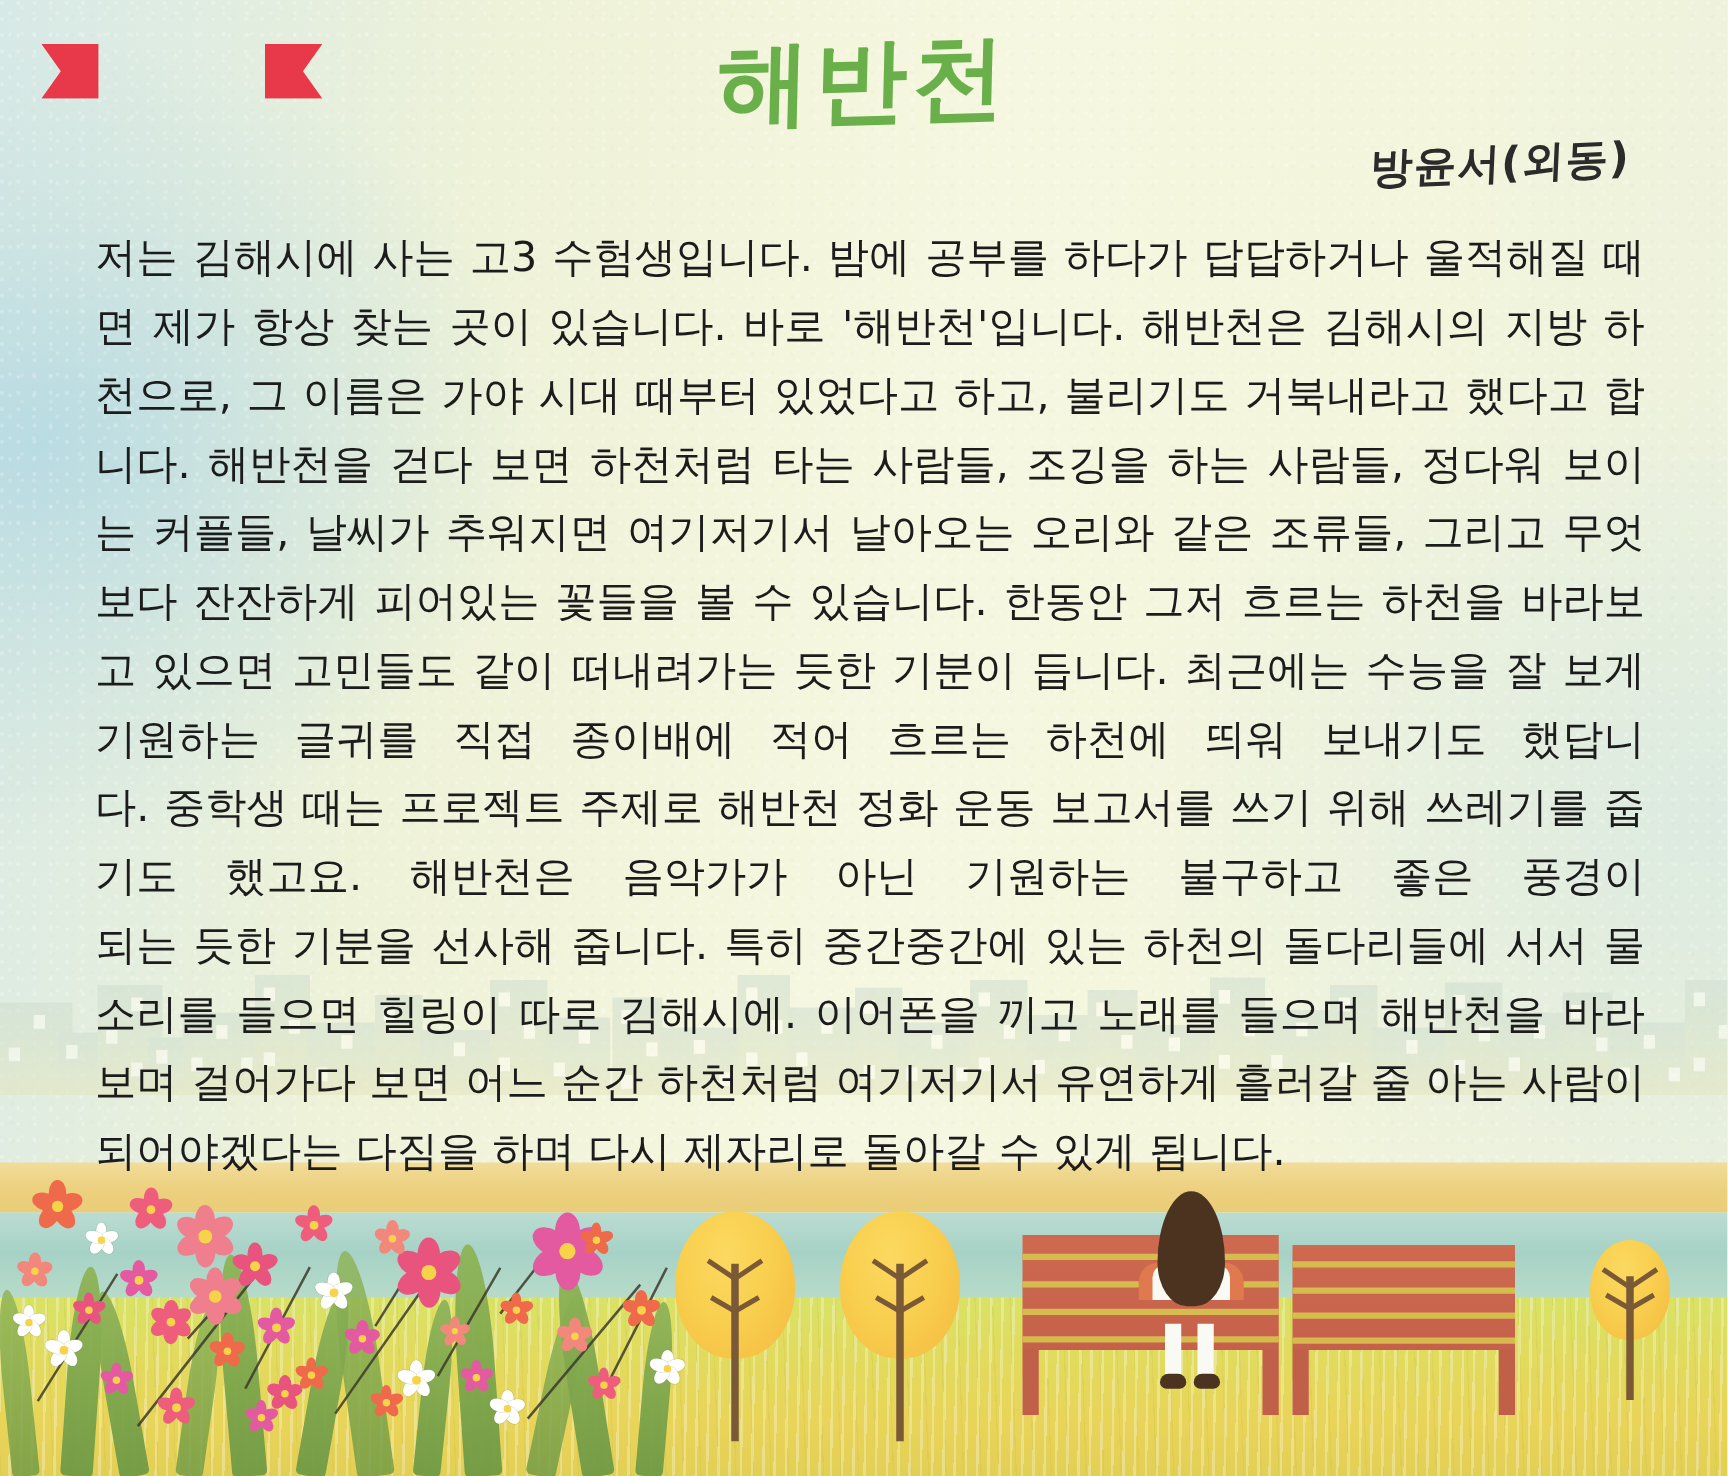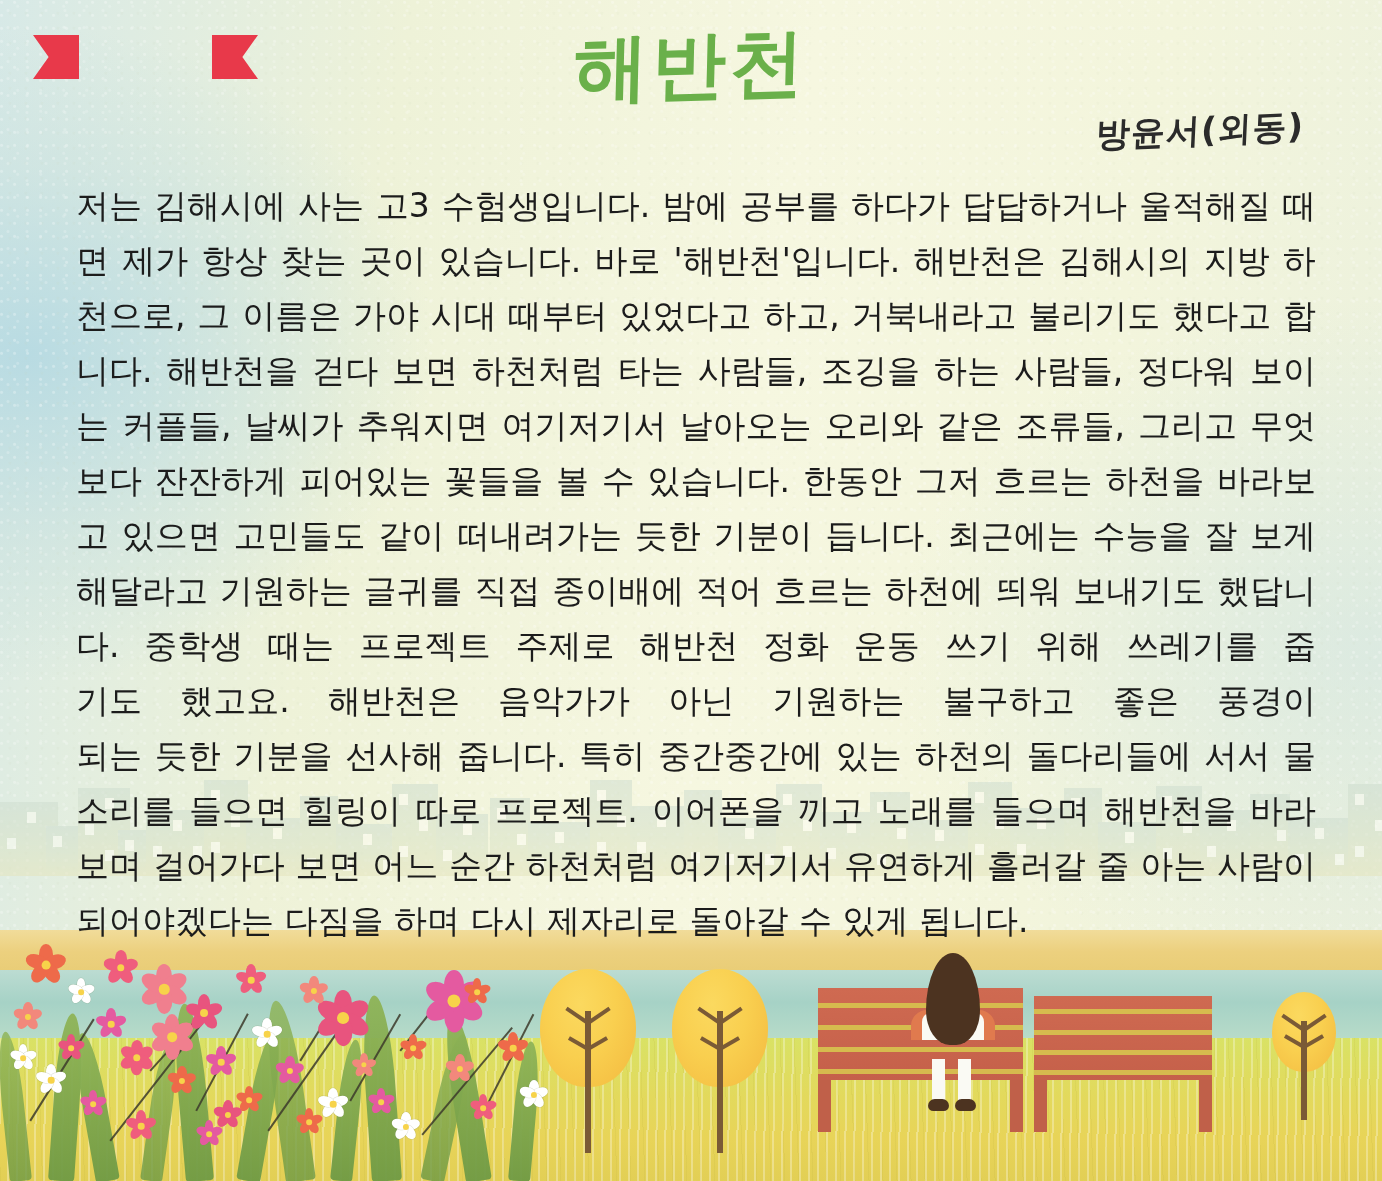--- a/index.html
+++ b/index.html
@@ -364,22 +364,22 @@
       </div>
       <div class="line">
         <span>천으로,</span>
         <span>그</span>
         <span>이름은</span>
         <span>가야</span>
         <span>시대</span>
         <span>때부터</span>
         <span>있었다고</span>
         <span>하고,</span>
+        <span>불리기도</span>
         <span>거북내라고</span>
-        <span>불리기도</span>
         <span>했다고</span>
         <span>합</span>
       </div>
       <div class="line">
         <span>니다.</span>
         <span>해반천을</span>
         <span>걷다</span>
         <span>보면</span>
         <span>하천처럼</span>
         <span>타는</span>
@@ -425,41 +425,41 @@
         <span>떠내려가는</span>
         <span>듯한</span>
         <span>기분이</span>
         <span>듭니다.</span>
         <span>최근에는</span>
         <span>수능을</span>
         <span>잘</span>
         <span>보게</span>
       </div>
       <div class="line">
-        <span>해달라고</span>
         <span>기원하는</span>
         <span>글귀를</span>
         <span>직접</span>
         <span>종이배에</span>
         <span>적어</span>
         <span>흐르는</span>
         <span>하천에</span>
         <span>띄워</span>
         <span>보내기도</span>
         <span>했답니</span>
       </div>
       <div class="line">
         <span>다.</span>
         <span>중학생</span>
         <span>때는</span>
         <span>프로젝트</span>
         <span>주제로</span>
         <span>해반천</span>
         <span>정화</span>
         <span>운동</span>
+        <span>보고서를</span>
         <span>쓰기</span>
         <span>위해</span>
         <span>쓰레기를</span>
         <span>줍</span>
       </div>
       <div class="line">
         <span>기도</span>
         <span>했고요.</span>
         <span>해반천은</span>
         <span>음악가가</span>
@@ -481,21 +481,21 @@
         <span>하천의</span>
         <span>돌다리들에</span>
         <span>서서</span>
         <span>물</span>
       </div>
       <div class="line">
         <span>소리를</span>
         <span>들으면</span>
         <span>힐링이</span>
         <span>따로</span>
-        <span>프로젝트.</span>
+        <span>김해시에.</span>
         <span>이어폰을</span>
         <span>끼고</span>
         <span>노래를</span>
         <span>들으며</span>
         <span>해반천을</span>
         <span>바라</span>
       </div>
       <div class="line">
         <span>보며</span>
         <span>걸어가다</span>

